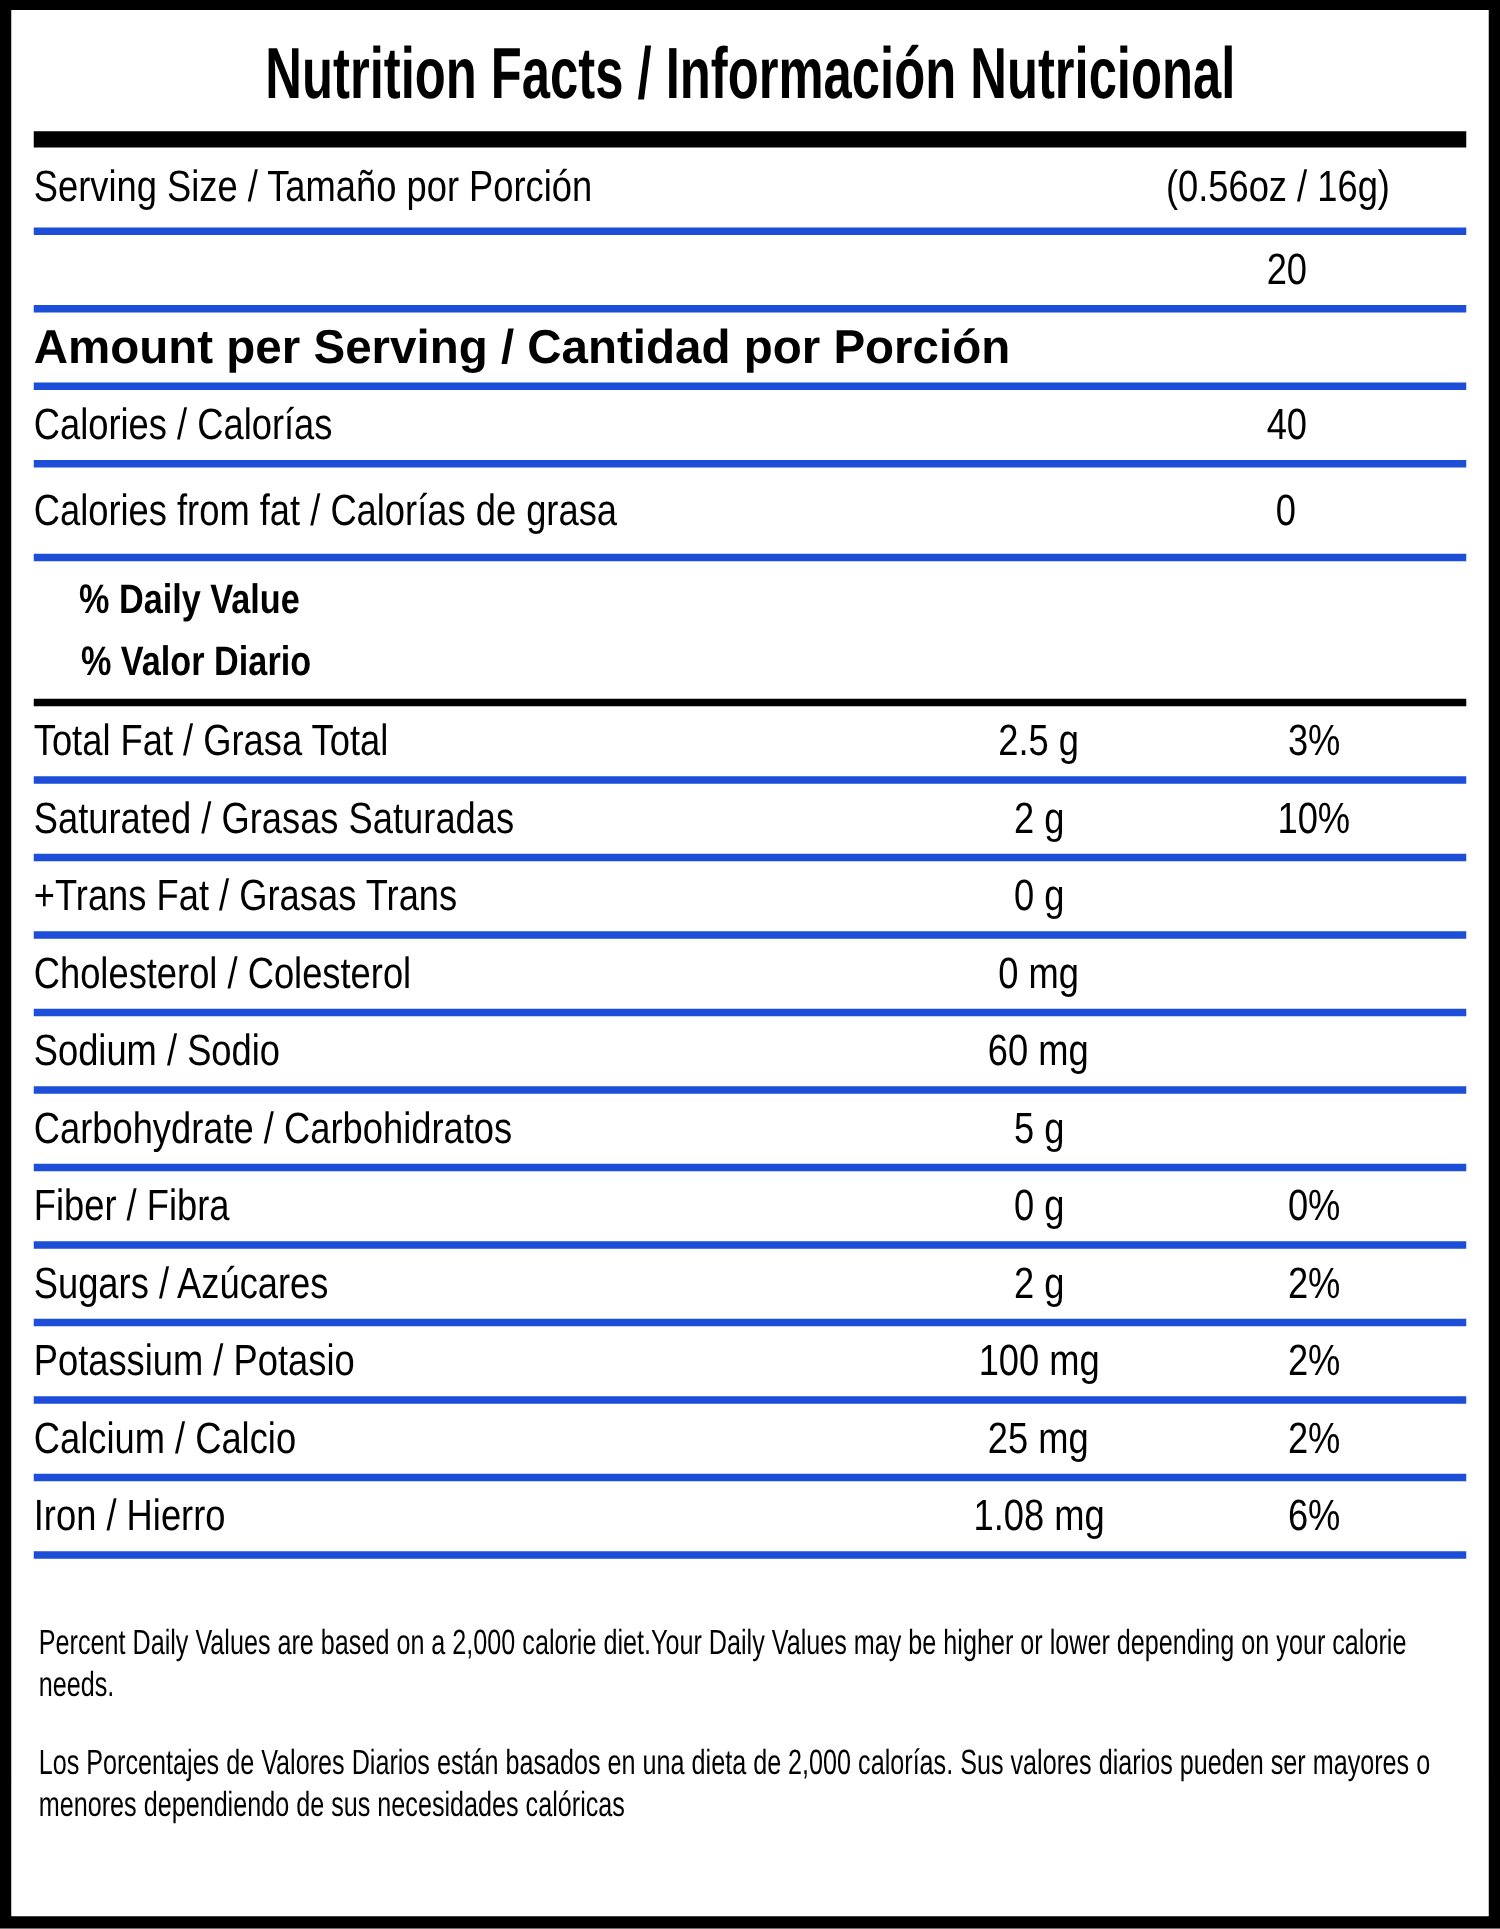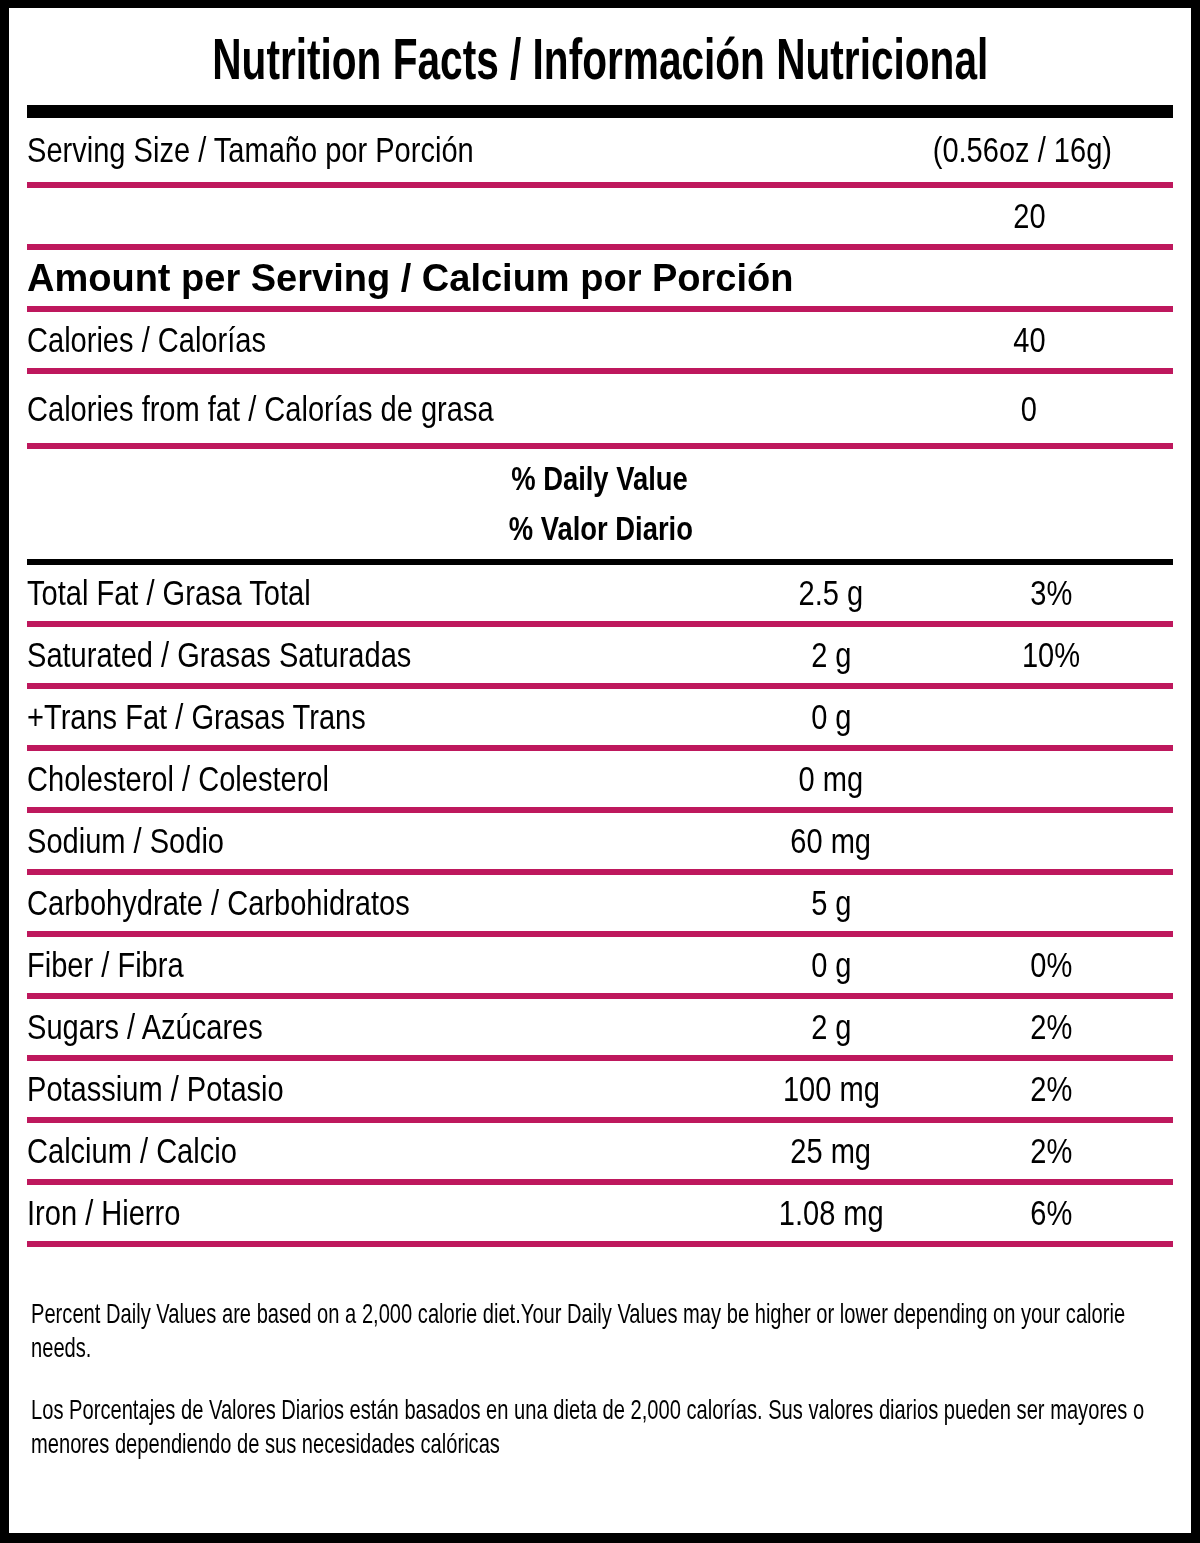--- a/index.html
+++ b/index.html
@@ -43,21 +43,21 @@
     transform-origin: 50% 50%;
   }
   .thick-bar {
     height: 13px;
     background: #000000;
   }
   
   .row {
     display: flex;
     align-items: center;
-    border-bottom: 6px solid #be185d;
+    border-bottom: 6px solid #1d4ed8;
     height: 56px;
     font-size: 35px;
   }
   .row.first { height: 64px; }
   .row.tall  { height: 69px; }
   .lbl {
     width: 729px;
     overflow: visible;
     white-space: nowrap;
   }
@@ -109,21 +109,21 @@
     text-align: center;
     white-space: nowrap;
   }
   
   .dv-block {
     border-bottom: 6px solid #000000;
     height: 110px;
     display: flex;
     flex-direction: column;
     justify-content: center;
-    align-items: center;
+    align-items: flex-start;
     padding-right: 37px;
     font-size: 33px;
     font-weight: bold;
     line-height: 50px;
   }
   
   .footnotes {
     padding-top: 50px;
     padding-left: 4px;
   }
@@ -150,21 +150,21 @@
   <div class="row first">
     <span class="lbl"><span class="cx">Serving Size / Tamaño por Porción</span></span>
     <span class="serving-val"><span class="cx-r">(0.56oz / 16g)</span></span>
   </div>
 
   <div class="row">
     <span class="center-val"><span class="cx-cc">20</span></span>
   </div>
 
   <div class="row">
-    <span class="full-lbl hdr-bold">Amount per Serving / Calcium por Porción</span>
+    <span class="full-lbl hdr-bold">Amount per Serving / Cantidad por Porción</span>
   </div>
 
   <div class="row">
     <span class="lbl"><span class="cx">Calories / Calorías</span></span>
     <span class="center-val"><span class="cx-cc">40</span></span>
   </div>
 
   <div class="row tall">
     <span class="lbl"><span class="cx">Calories from fat / Calorías de grasa</span></span>
     <span class="center-val"><span class="cx-cc">0</span></span>

